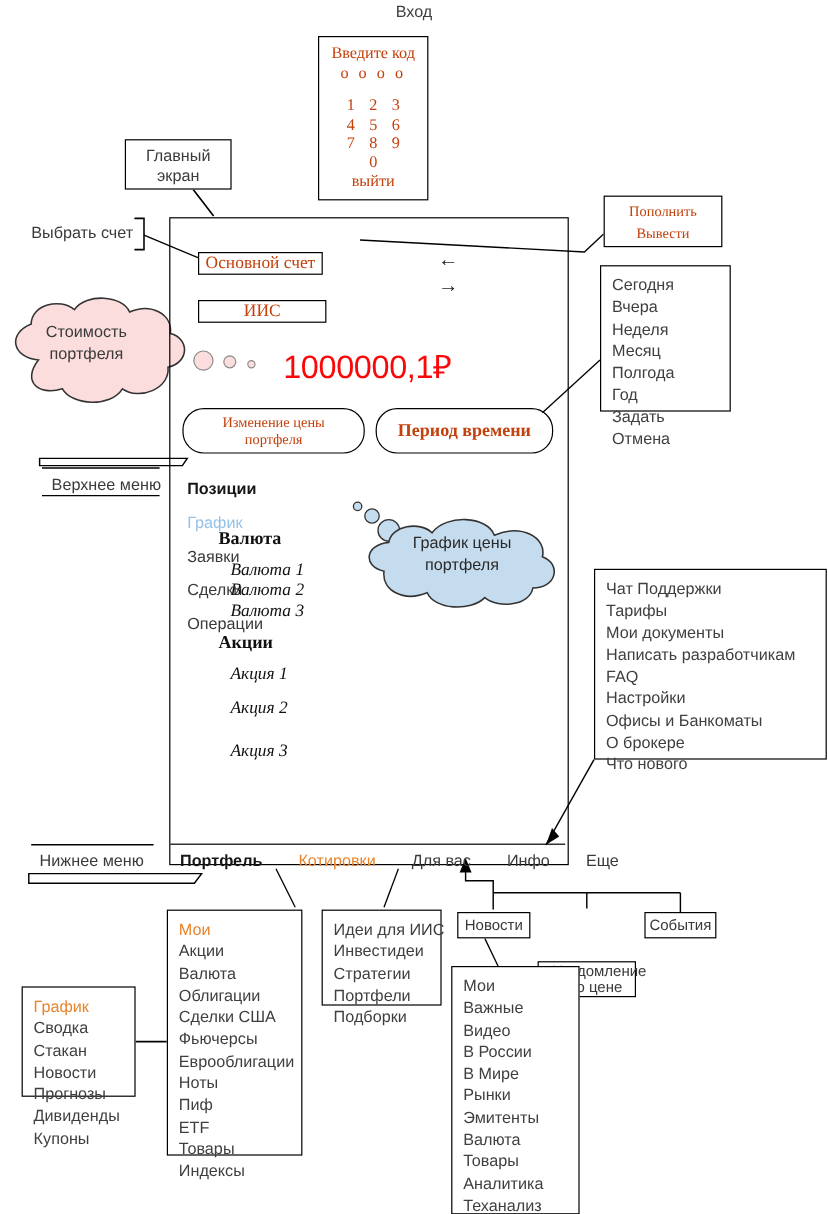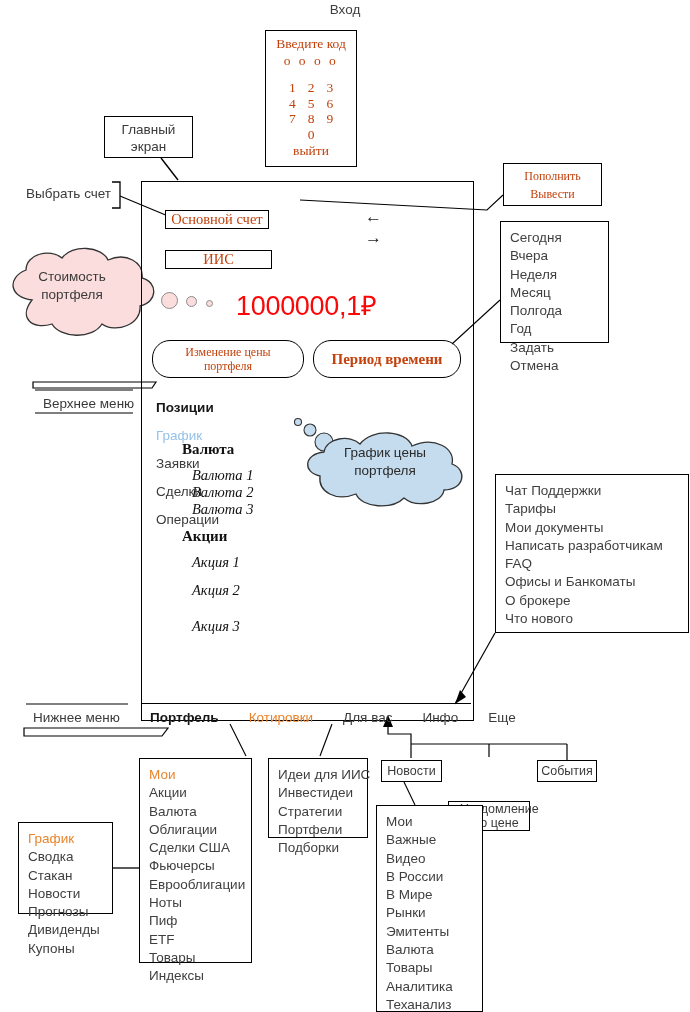--- a/index.html
+++ b/index.html
@@ -252,20 +252,21 @@
   <div>Задать</div>
   <div>Отмена</div>
 </div>
 
 <div class="menu-list" id="more-menu">
   <div>Чат Поддержки</div>
   <div>Тарифы</div>
   <div>Мои документы</div>
   <div>Написать разработчикам</div>
   <div>FAQ</div>
+  <div>Настройки</div>
   <div>Офисы и Банкоматы</div>
   <div>О брокере</div>
   <div>Что нового</div>
 </div>
 
 <div class="abs sans" id="tabs">
   <span class="t" id="tab-pos">Позиции</span>
   <span class="t" id="tab-graf">График</span>
   <span class="t">Заявки</span>
   <span class="t">Сделки</span>

